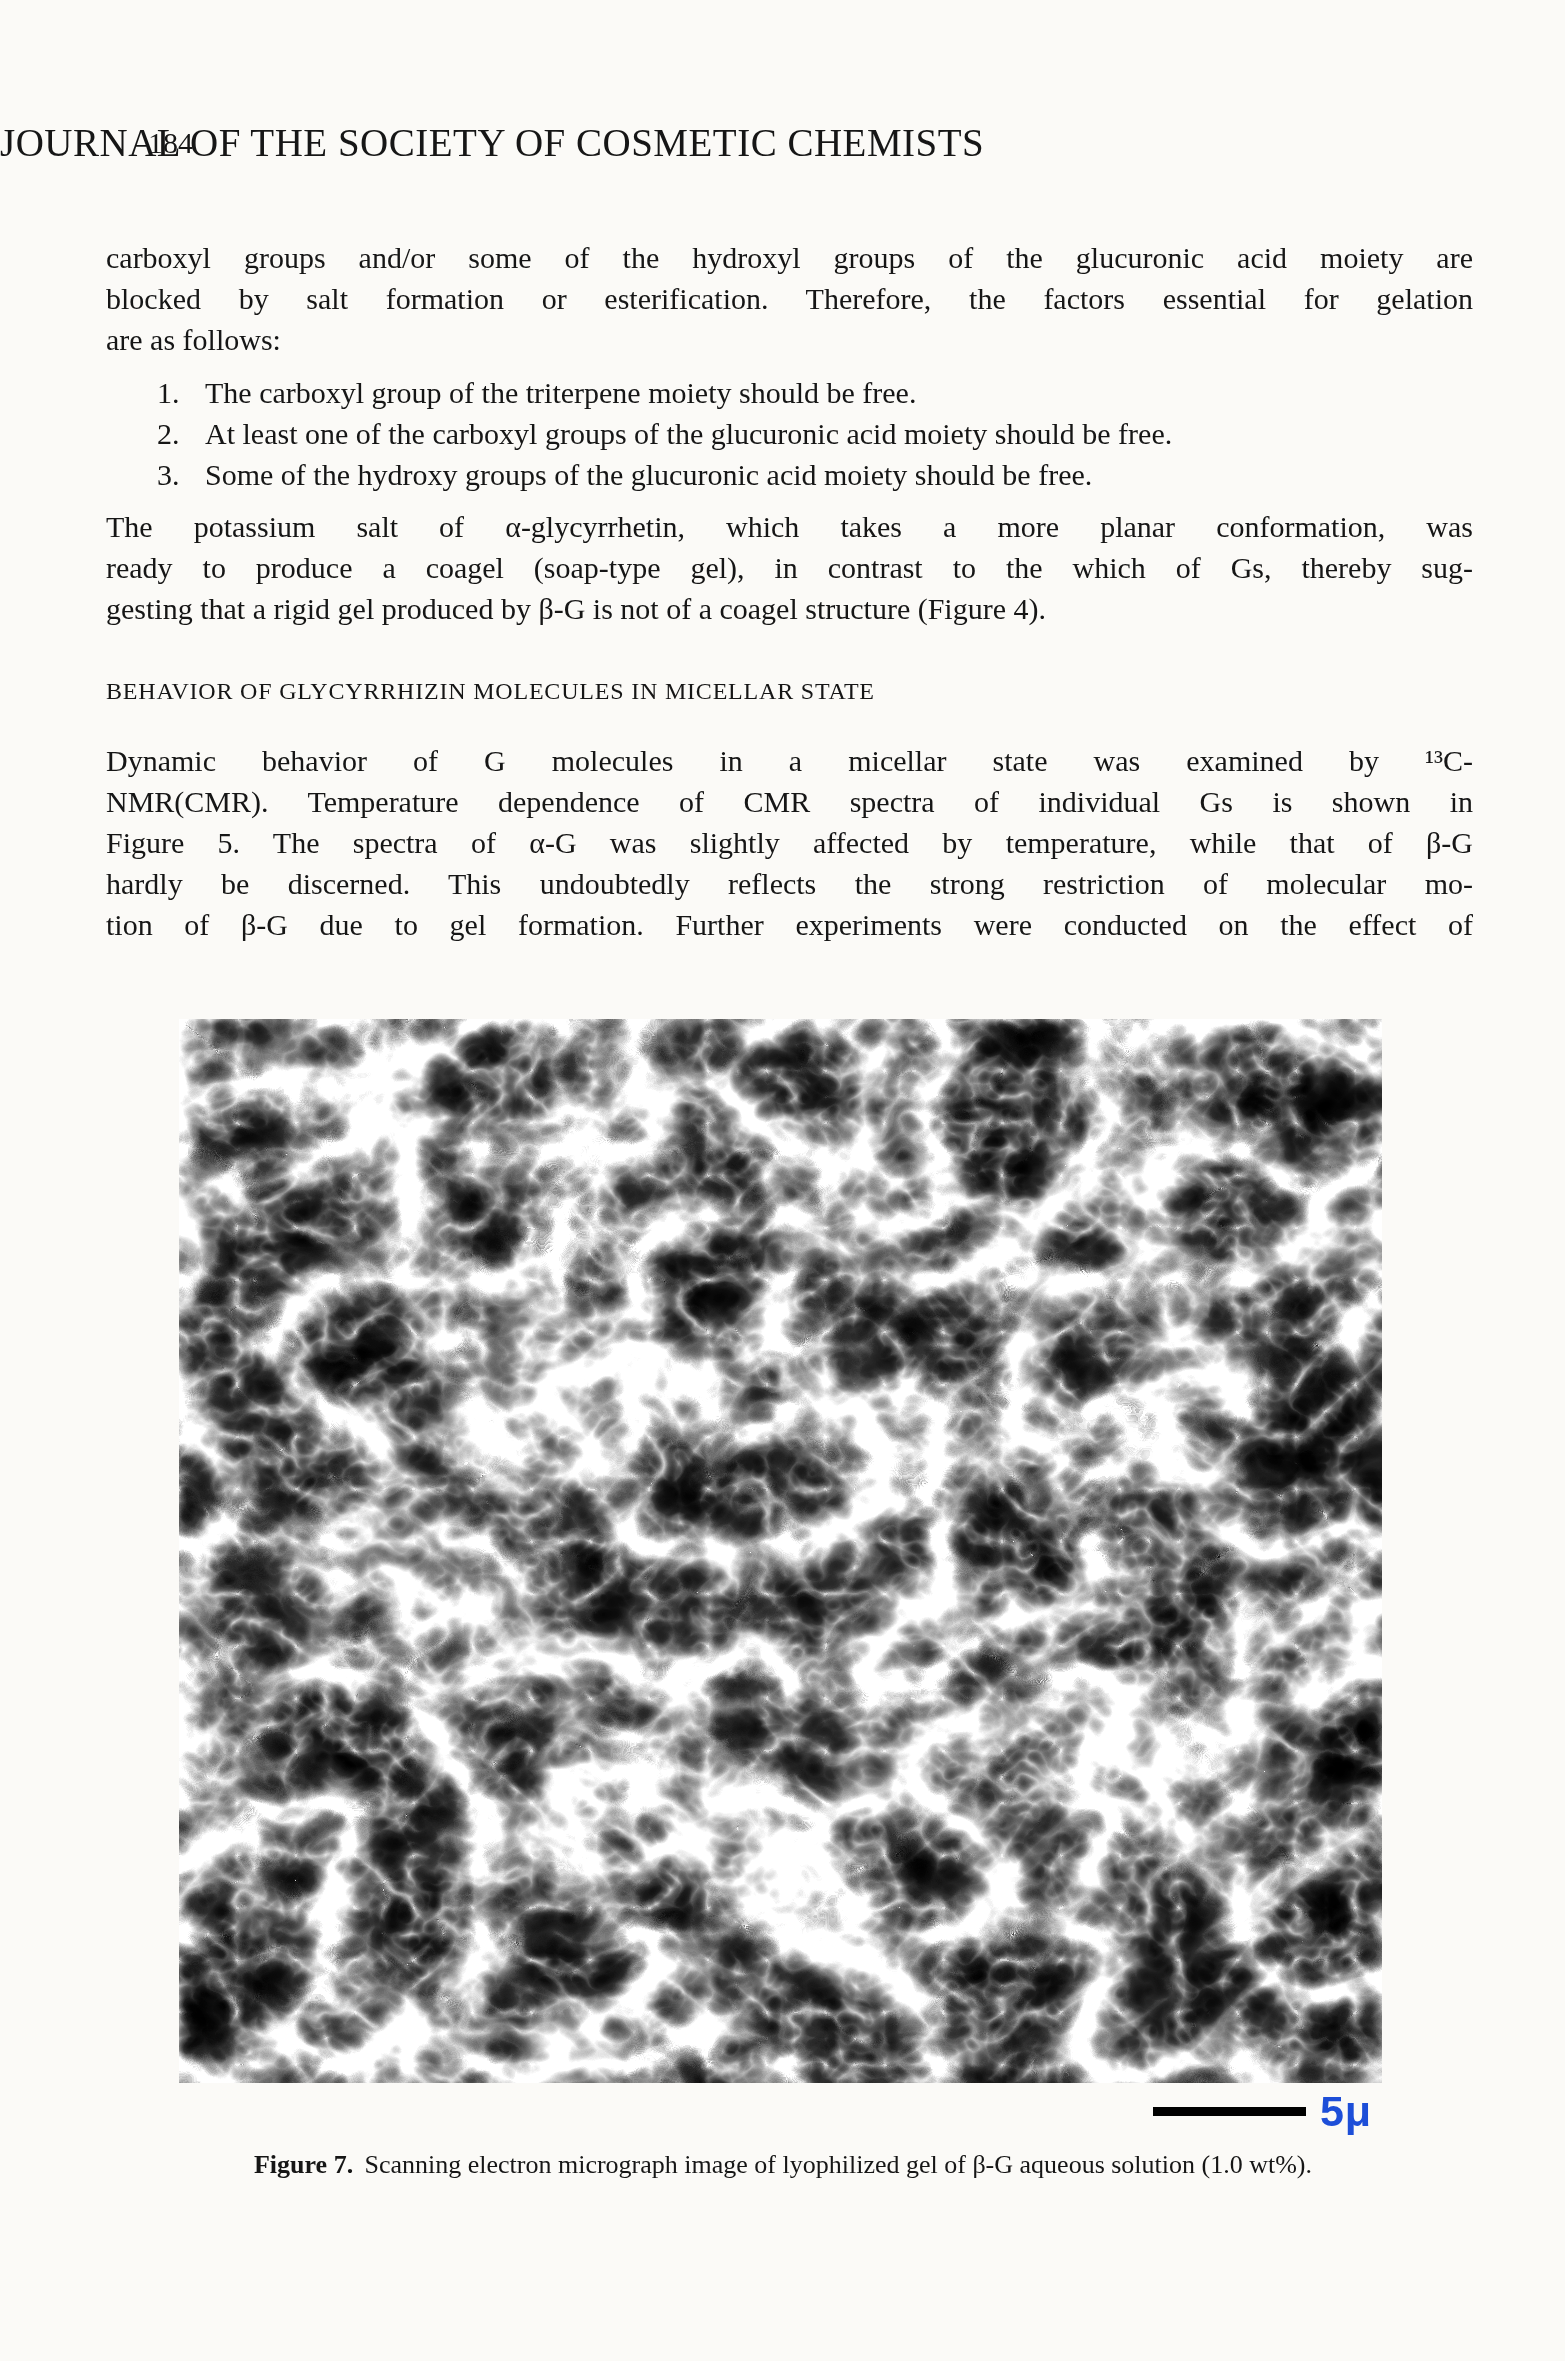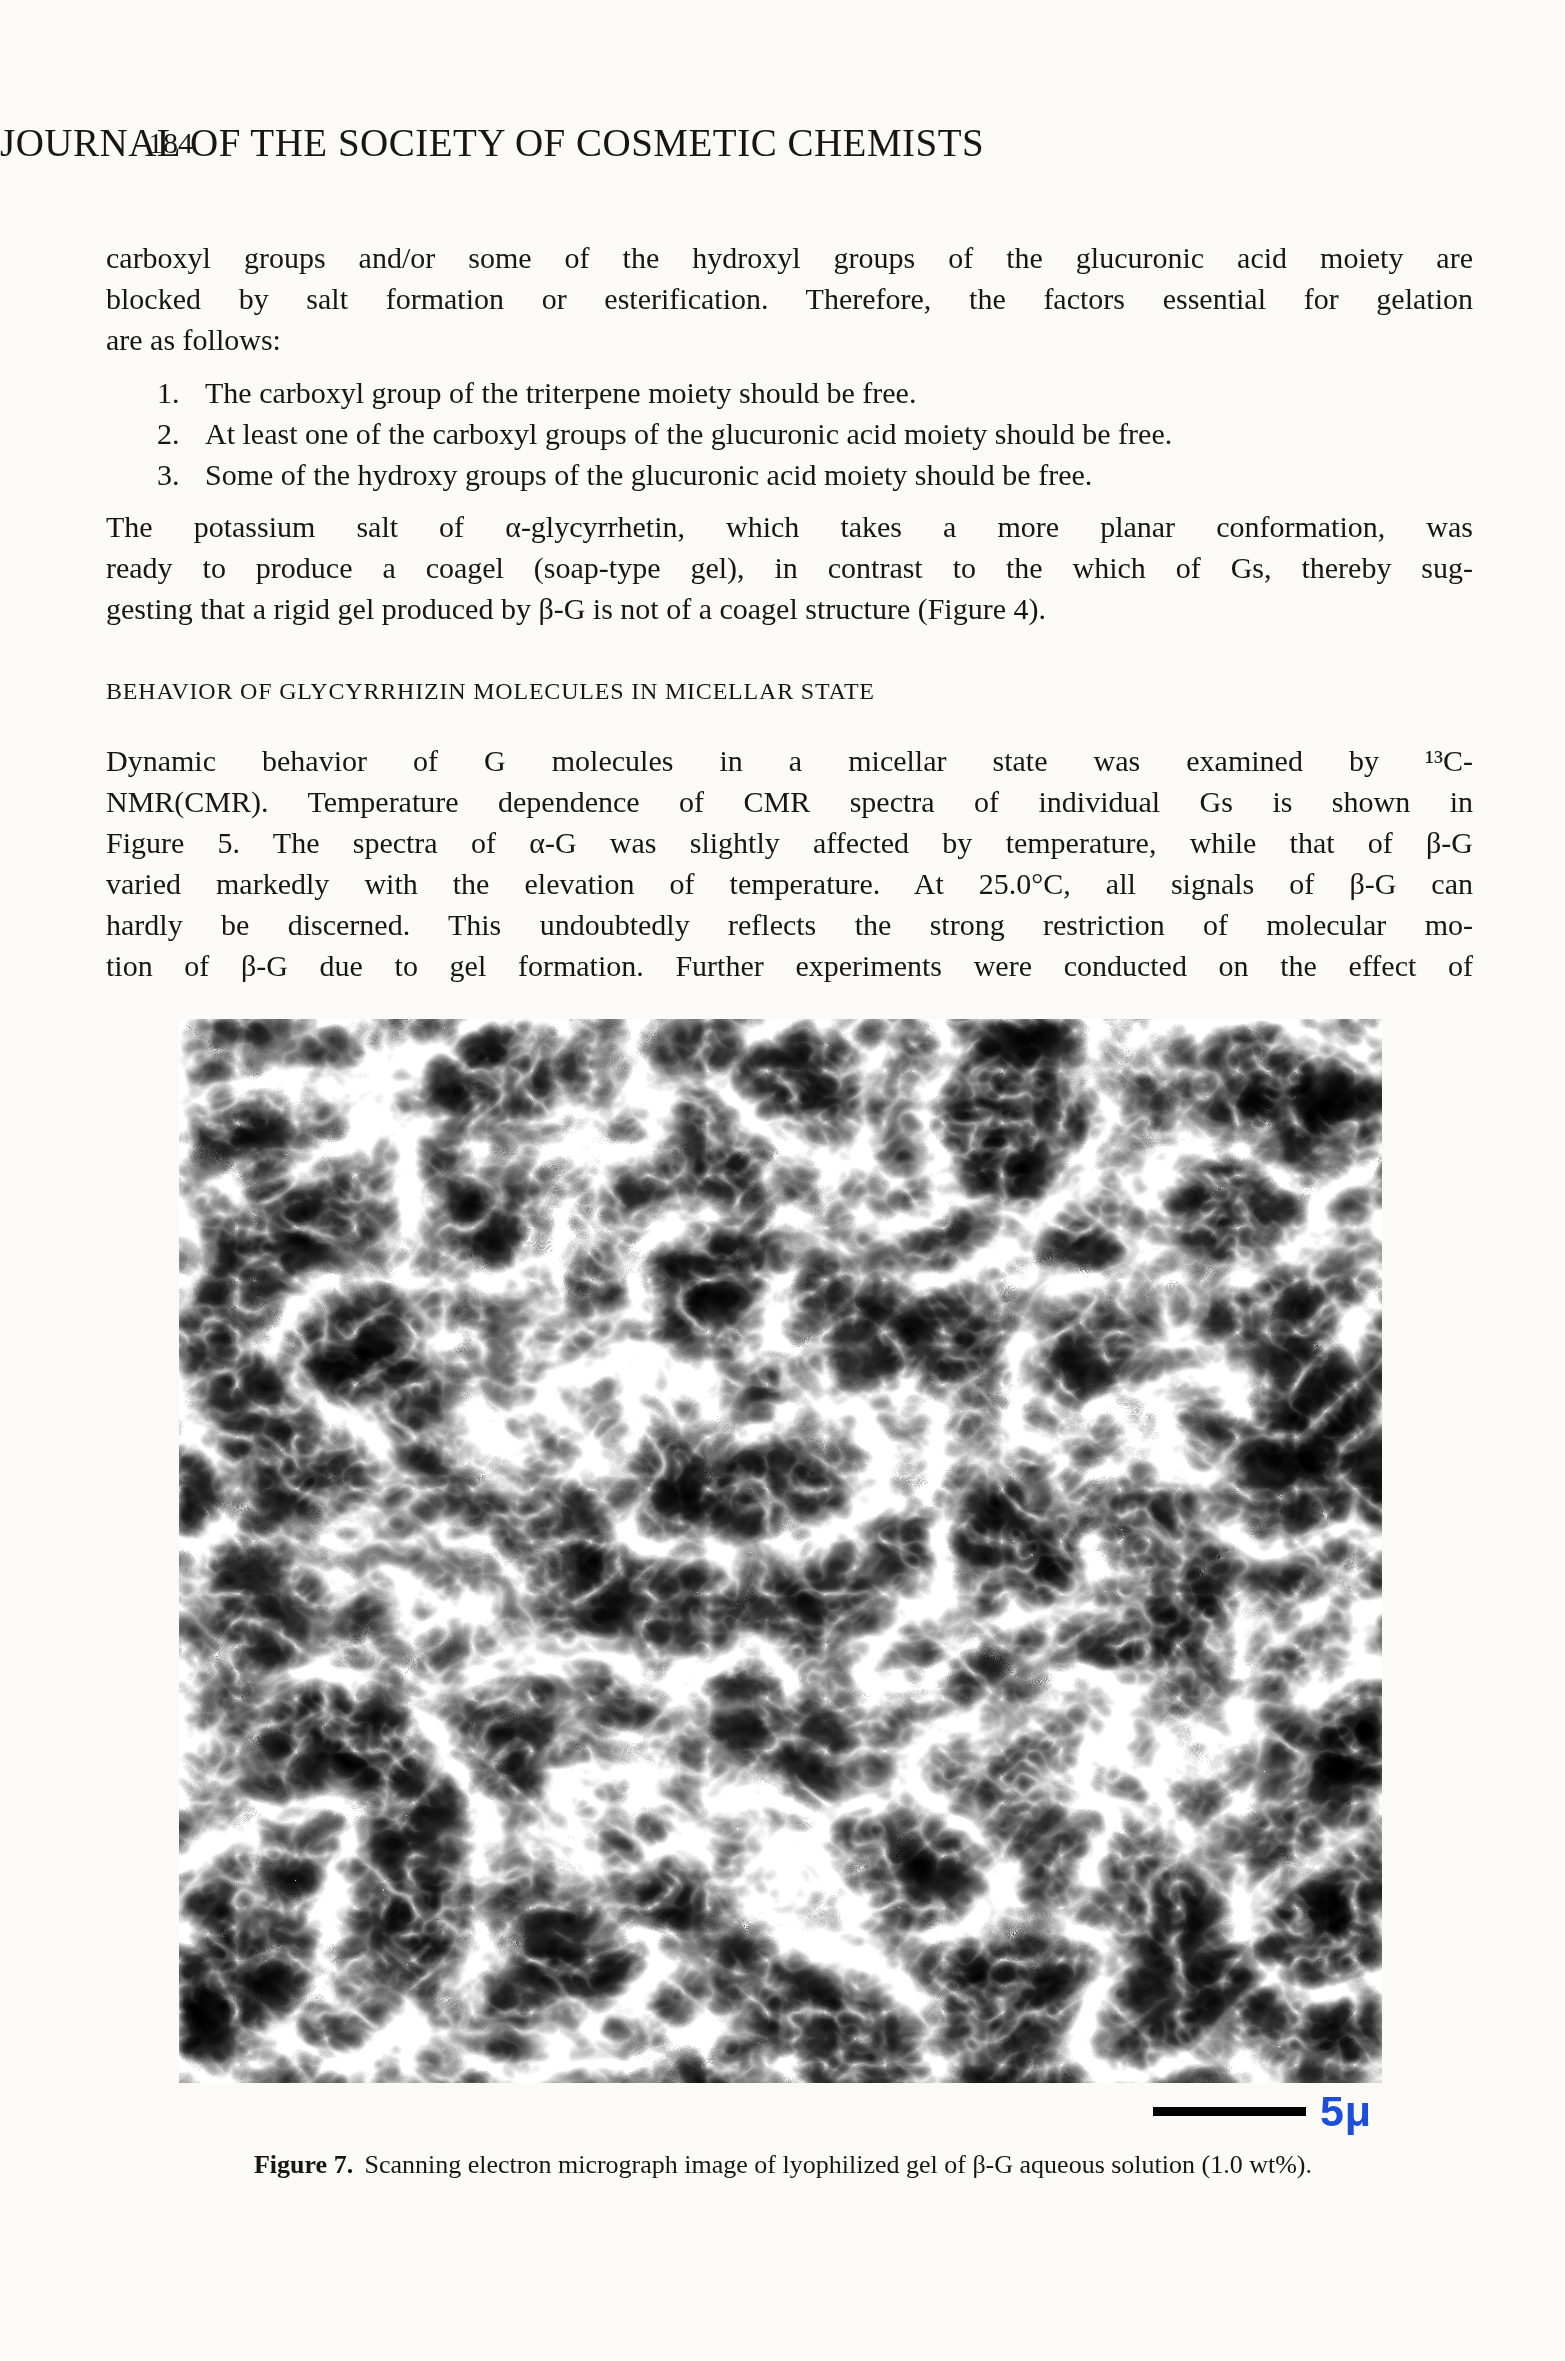--- a/index.html
+++ b/index.html
@@ -185,21 +185,20 @@
         <div class="line">gesting that a rigid gel produced by β-G is not of a coagel structure (Figure 4).</div>
       </div>
 
     <h2 class="section-heading">BEHAVIOR OF GLYCYRRHIZIN MOLECULES IN MICELLAR STATE</h2>
 
     <div class="para para-3">
 
     <div class="line">Dynamic behavior of G molecules in a micellar state was examined by ¹³C-</div>
         <div class="line">NMR(CMR). Temperature dependence of CMR spectra of individual Gs is shown in</div>
         <div class="line">Figure 5. The spectra of α-G was slightly affected by temperature, while that of β-G</div>
-        <div class="line">varied markedly with the elevation of temperature. At 25.0°C, all signals of β-G can</div>
         <div class="line">hardly be discerned. This undoubtedly reflects the strong restriction of molecular mo-</div>
         <div class="line">tion of β-G due to gel formation. Further experiments were conducted on the effect of</div>
       </div>
 
   </main>
 
   <figure class="sem-figure">
 
     <div class="micrograph">
       <svg width="1203" height="1064" viewBox="0 0 1278 1130" preserveAspectRatio="none">

